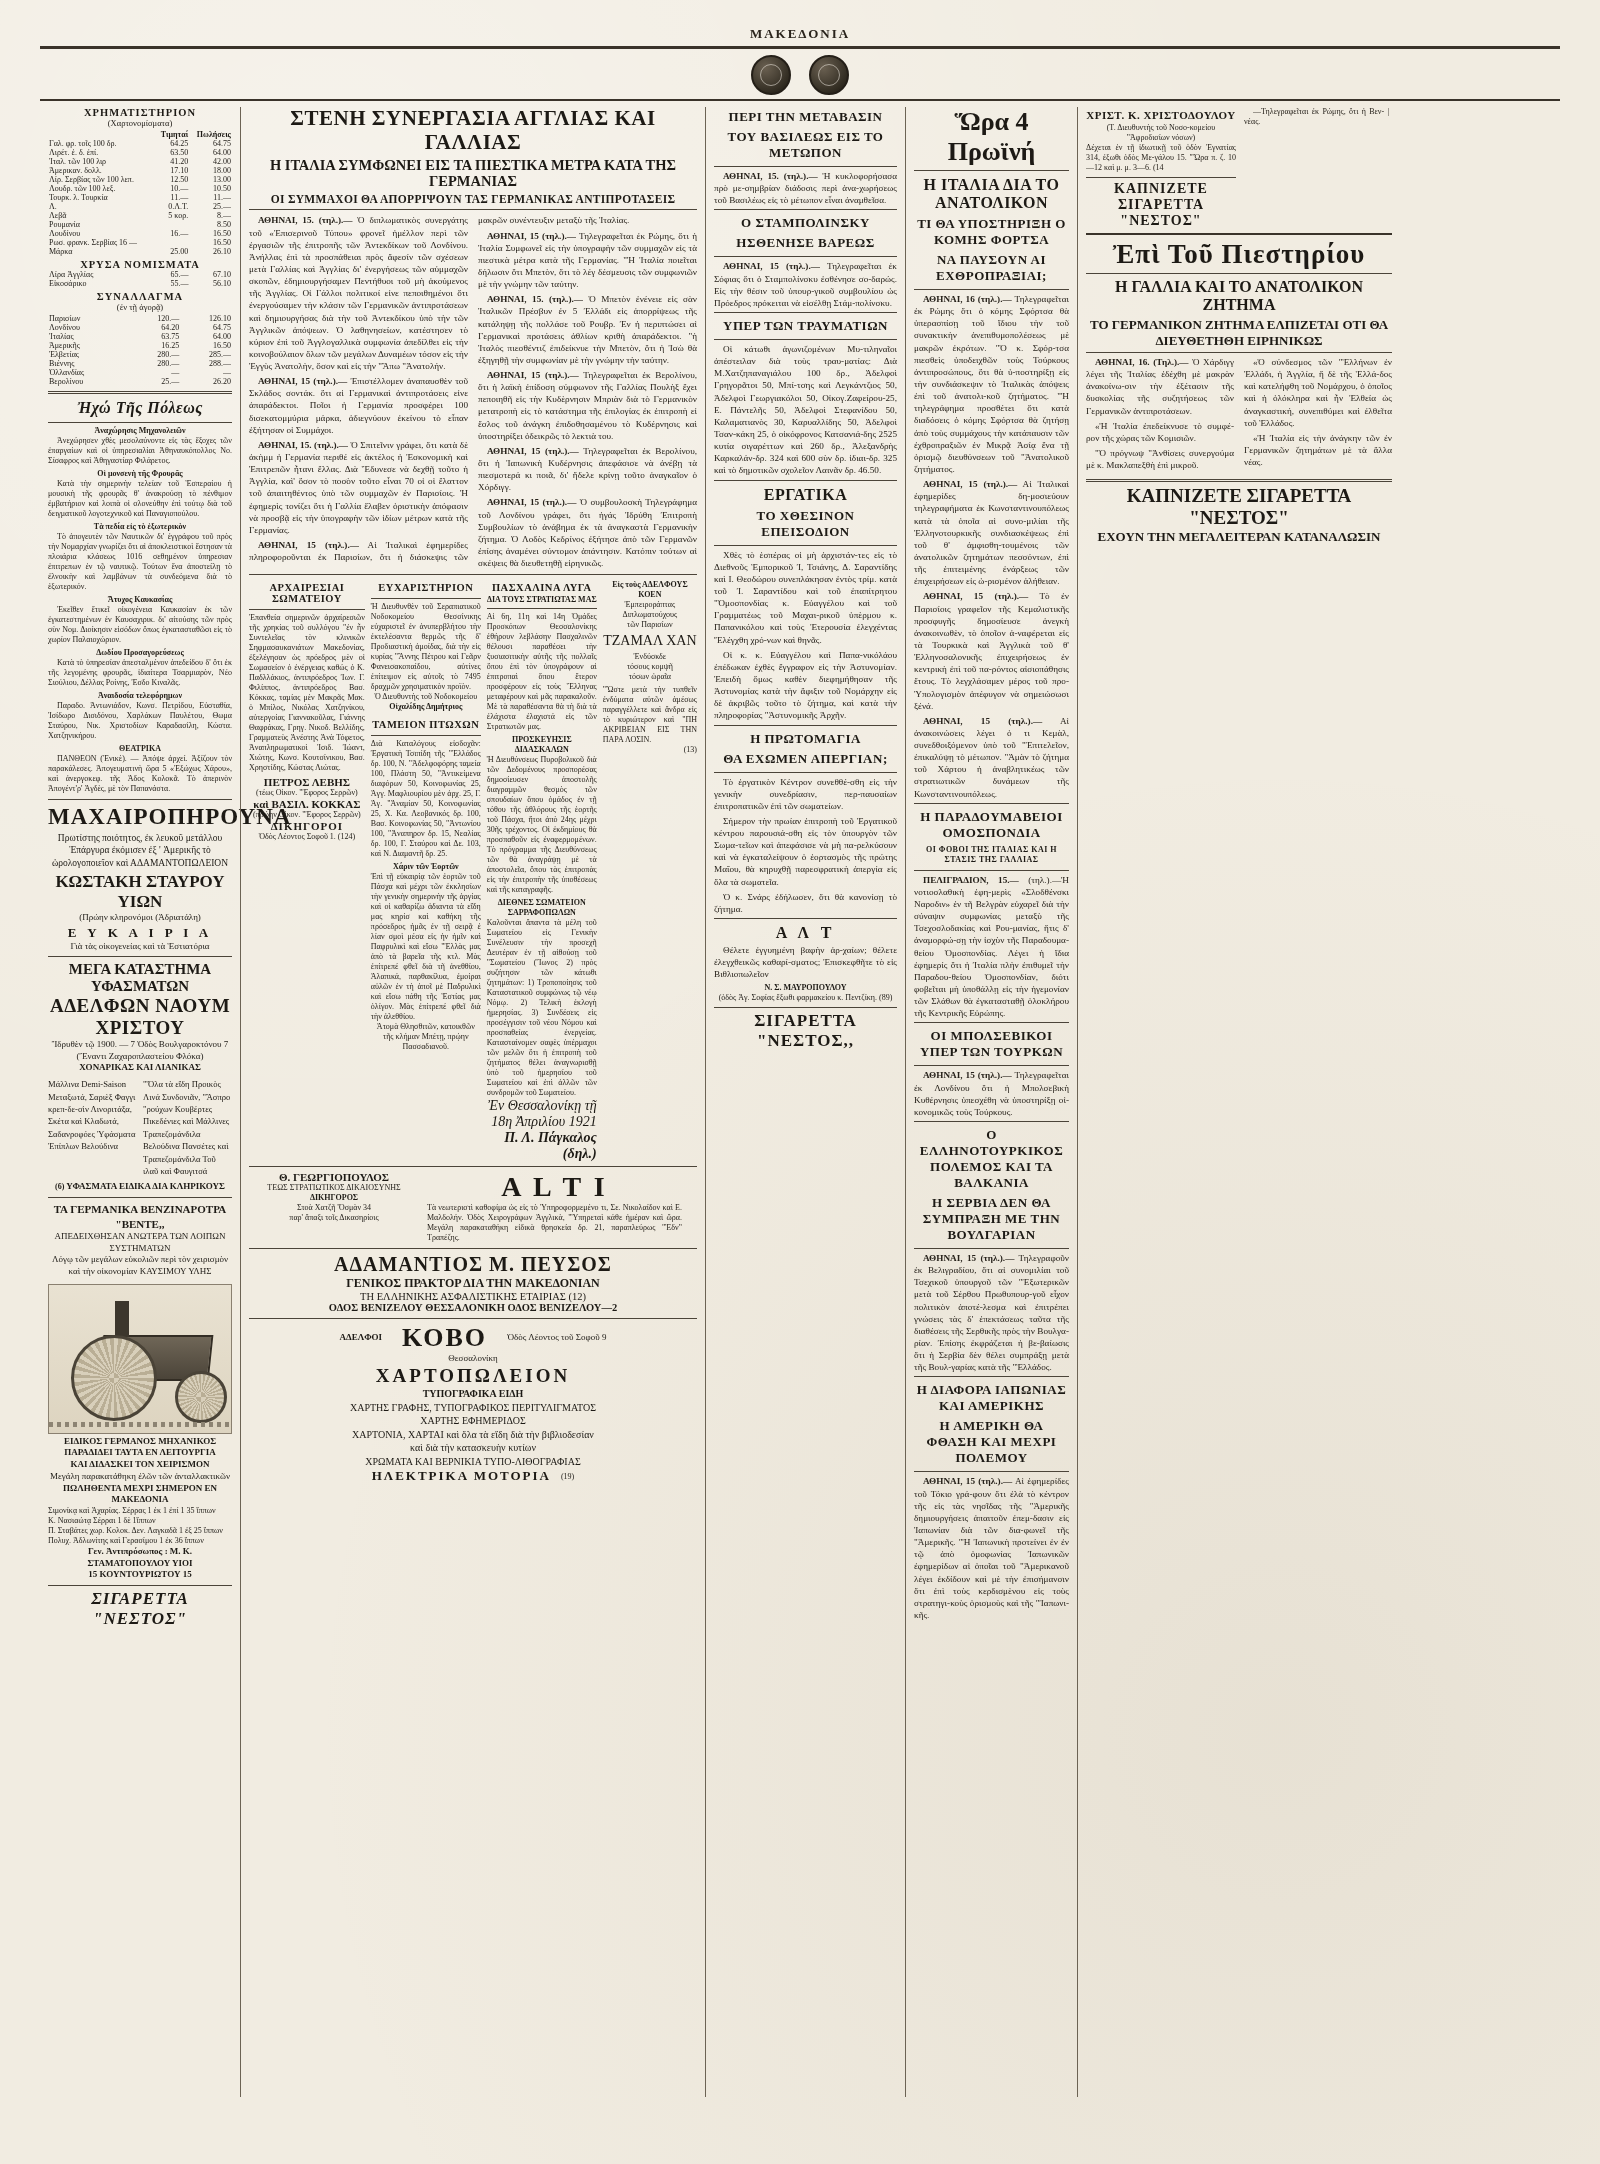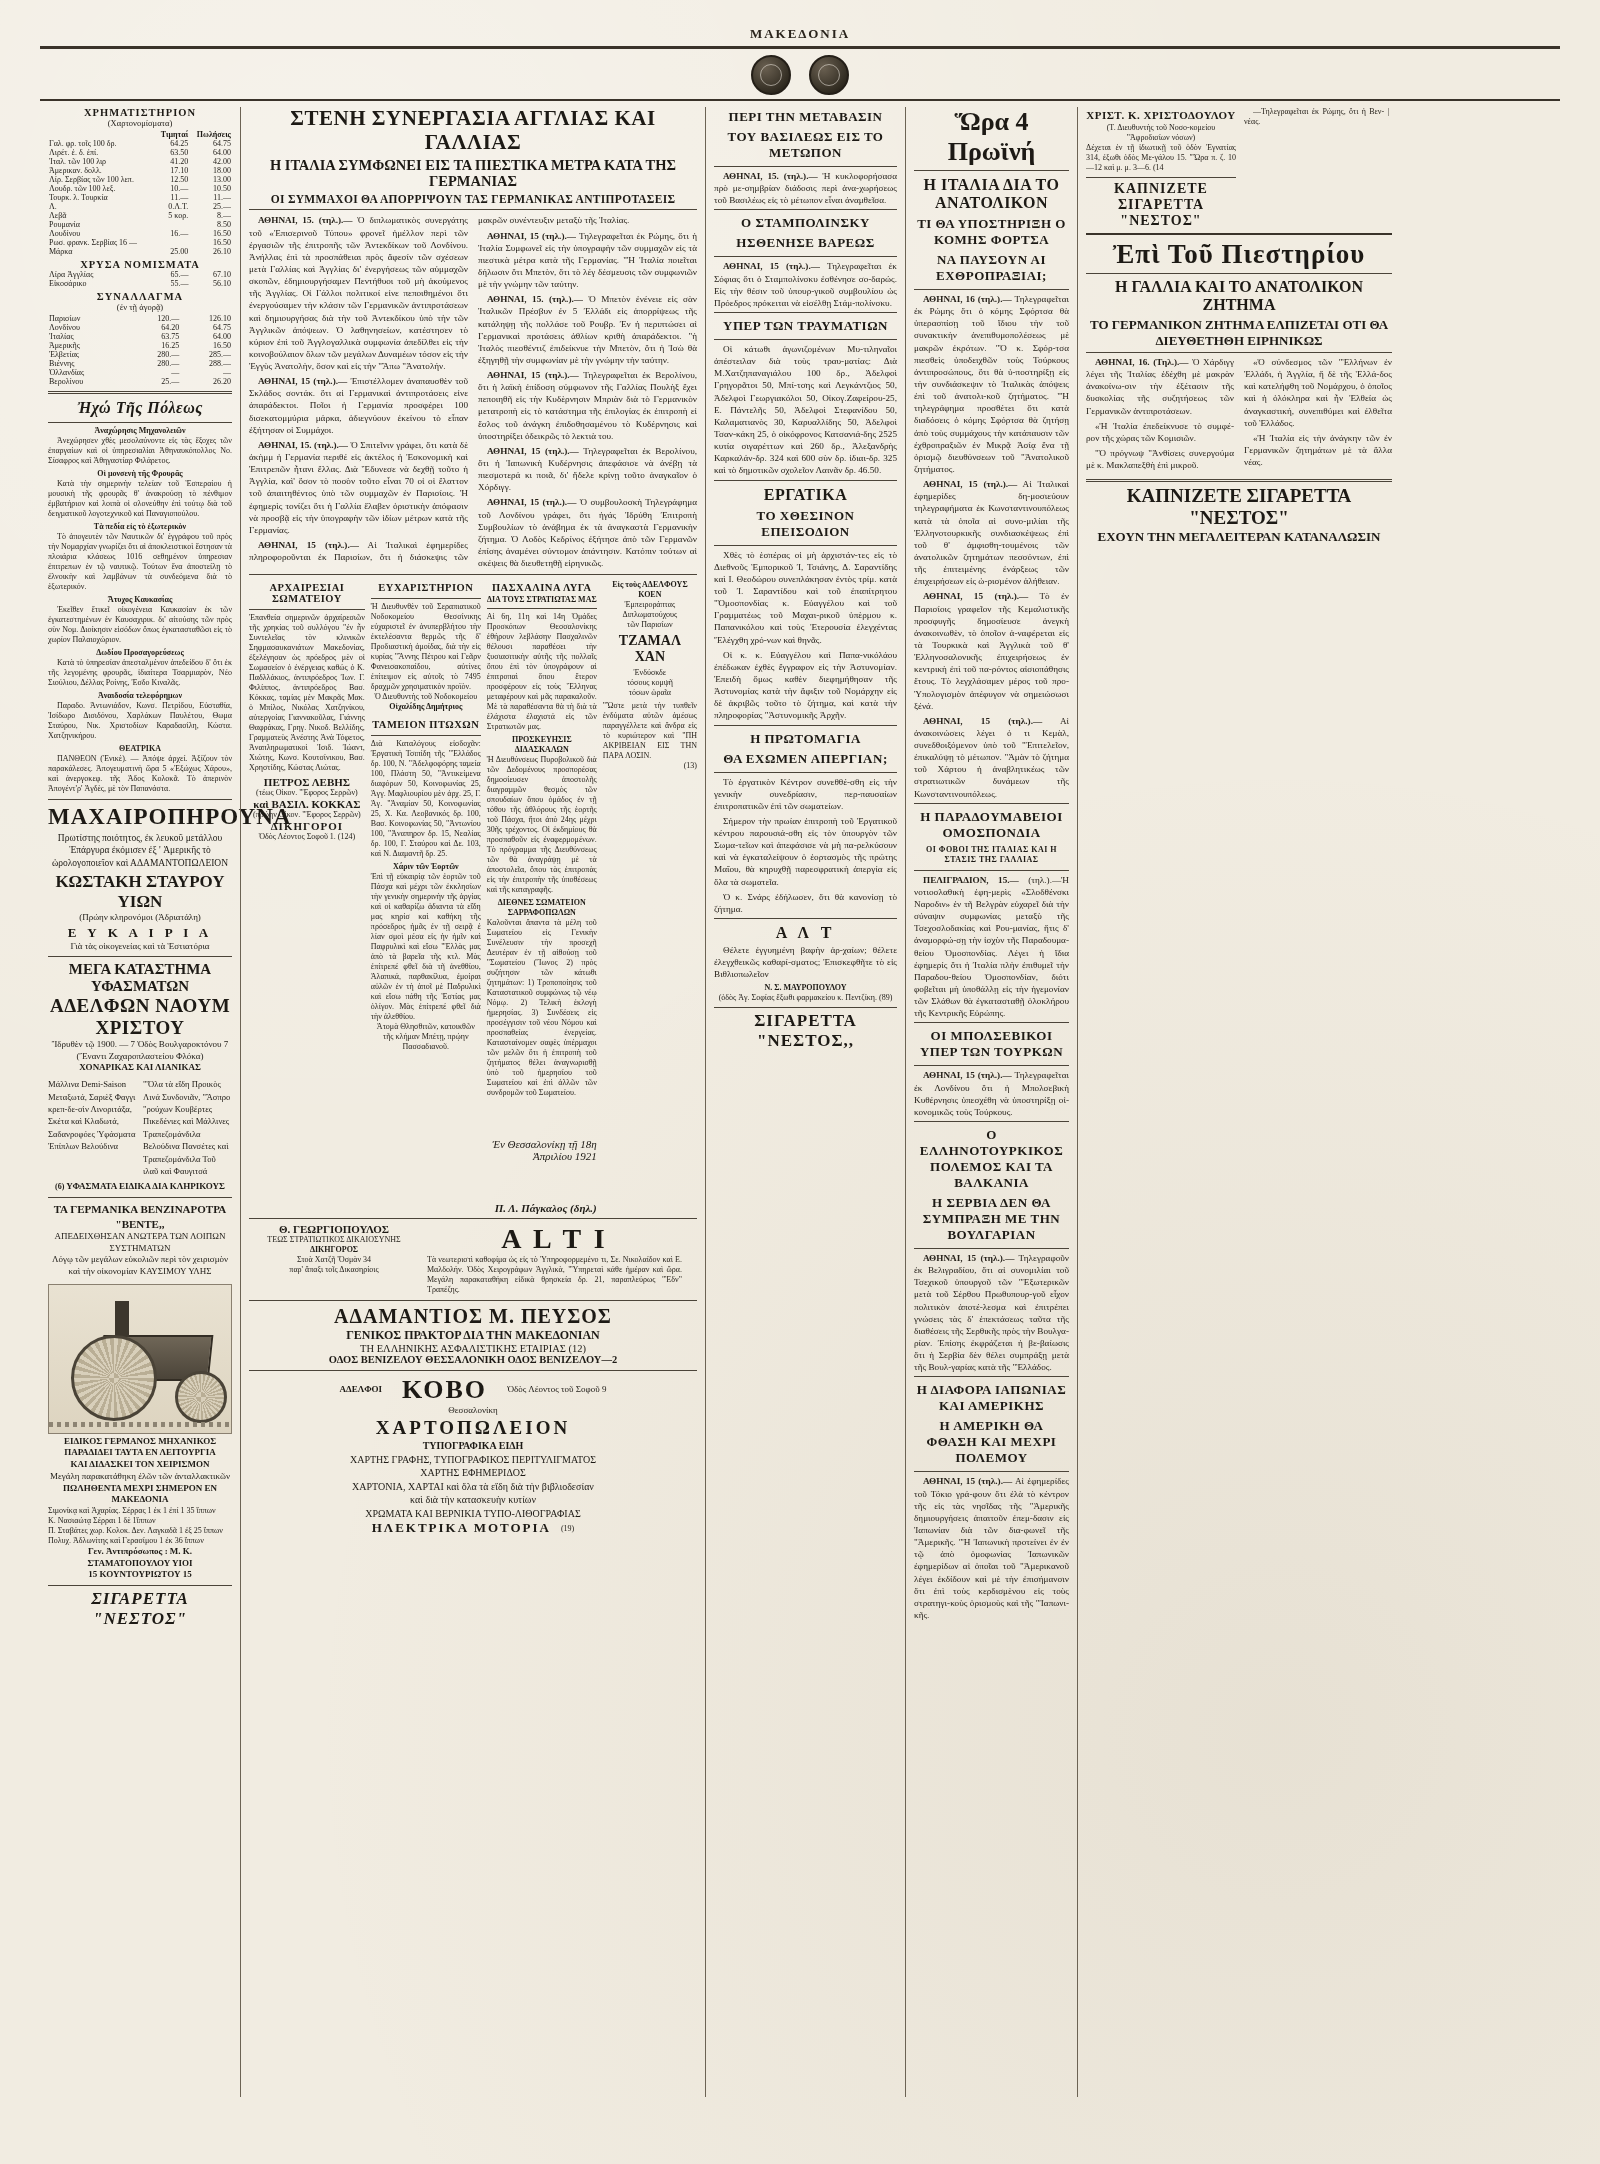--- a/index.html
+++ b/index.html
@@ -180,21 +180,21 @@
   .kovo .k2 { font-size: 19px; font-weight: bold; letter-spacing: 3px; }
   .kovo .k3 { font-size: 10px; line-height: 1.35; }
   .anatoli .a1 { font-size: 30px; font-weight: bold; letter-spacing: 2px; }
   .anatoli .a2 { font-size: 20px; font-weight: bold; letter-spacing: 1px; }
   .anatoli .a3 { font-size: 12px; font-weight: bold; }
   .anatoli .a4 { font-size: 10.5px; }
   .press-head { font-size: 27px; font-weight: bold; text-align: center; letter-spacing: 1px;}
   .press-sub1 { font-size: 16px; font-weight: bold; text-align:center; margin-top: 4px;}
   .press-sub2 { font-size: 13px; font-weight: bold; text-align:center; margin-top: 3px;}
   .ora-head { font-size: 26px; font-weight: bold; text-align: center; }
-  .sig { text-align: right; font-size: 11px; font-style: italic; margin-top: 40px; }
+  .sig { text-align: right; font-size: 14px; font-style: italic; }
   .alt-ad .t { font-size: 28px; font-weight: bold; letter-spacing: 3px; text-align:center; }
   .stamp { display:inline-block; font-size:8px; }
 </style>
 </head>
 <body>
 
 <div class="page">
 
   <div class="masthead-top">ΜΑΚΕΔΟΝΙΑ</div>
   <div class="rule"></div>
@@ -481,21 +481,21 @@
           <div class="body-text tiny">Καλοῦνται ἅπαντα τὰ μέλη τοῦ Σωματείου εἰς Γενικὴν Συνέλευσιν τὴν προσεχῆ Δευτέραν ἐν τῇ αἰθούσῃ τοῦ "Σωματείου (Ἴωνος 2) πρὸς συζήτησιν τῶν κάτωθι ζητημάτων: 1) Τροποποίησις τοῦ Καταστατικοῦ συμφώνως τῷ νέῳ Νόμῳ. 2) Τελικὴ ἐκλογὴ ἡμερησίας. 3) Συνδέσεις εἰς προσέγγισιν τοῦ νέου Νόμου καὶ προσπαθείας ἐνεργείας. Κατασταίνομεν σαφὲς ὑπέρμαχοι τῶν μελῶν ὅτι ἡ ἐπιτροπὴ τοῦ ζητήματος θέλει ἀναγνωρισθῇ ὑπὸ τοῦ ἡμερησίου τοῦ Σωματείου καὶ ἐπὶ ἀλλῶν τῶν συνδρομῶν τοῦ Σωματείου.</div>
           <div class="sig">Ἐν Θεσσαλονίκῃ τῇ 18η Ἀπριλίου 1921</div>
           <div class="sig bold">Π. Λ. Πάγκαλος (δηλ.)</div>
         </div>
 
         <div style="width:96px" class="center">
           <div class="tiny bold">Εἰς τοὺς ΑΔΕΛΦΟΥΣ ΚΟΕΝ</div>
           <div class="tiny">Ἐμπειροράπτας</div>
           <div class="tiny">Διπλωματούχους</div>
           <div class="tiny">τῶν Παρισίων</div>
-          <div style="font-size:14px;font-weight:bold;margin:3px 0">ΤΖΑΜΑΛ ΧΑΝ</div>
+          <div style="font-size:14px;font-weight:normal;margin:3px 0">ΤΖΑΜΑΛ ΧΑΝ</div>
           <div class="tiny">Ἐνδύσκδε</div>
           <div class="tiny">τόσους κομψῆ</div>
           <div class="tiny">τόσων ὡραῖα</div>
           <div class="body-text tiny" style="margin-top:3px">"Ὥστε μετὰ τὴν τυπθεῖν ἐνδύματα αὐτῶν ἀμέσως παραγγέλλετε καὶ ἄνδρα εἰς τὸ κυριώτερον καὶ "ΠΗ ΑΚΡΙΒΕΙΑΝ ΕΙΣ ΤΗΝ ΠΑΡΑ ΛΟΣΙΝ.</div>
           <div class="num">(13)</div>
         </div>
       </div>
 
       <div class="hr" style="margin:4px 0"></div>
       <div style="display:flex; gap:8px;">

